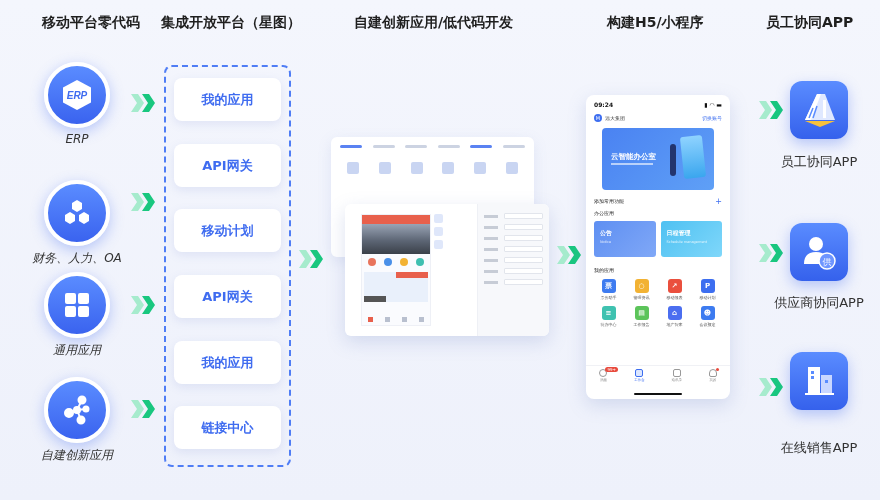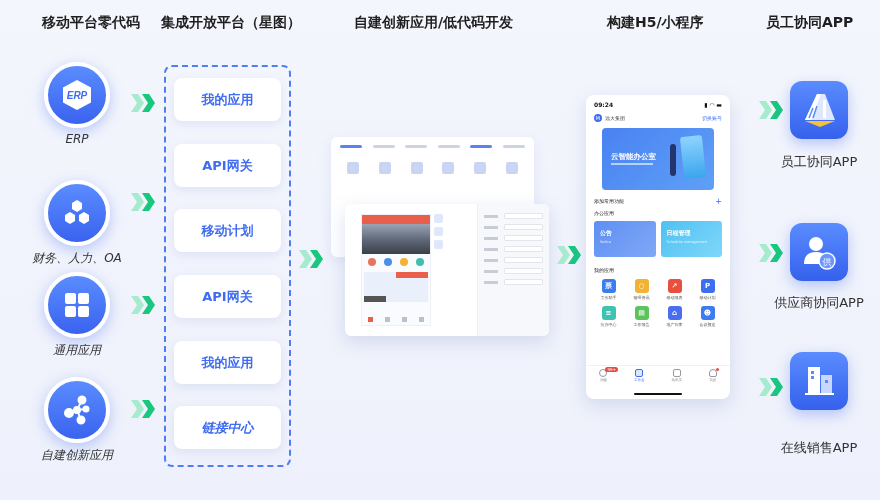--- a/index.html
+++ b/index.html
@@ -189,21 +189,21 @@
     <polygon points="0,0 7,0 13,9 7,18 0,18 6,9" fill="#a6ebcd"></polygon>
     <polygon points="11,0 18,0 24,9 18,18 11,18 17,9" fill="#19c77f"></polygon>
   </svg>
 
 <div class="platform"></div>
 <div class="svc" style="top:78px;">我的应用</div>
 <div class="svc" style="top:144px;">API网关</div>
 <div class="svc" style="top:209px;">移动计划</div>
 <div class="svc" style="top:275px;">API网关</div>
 <div class="svc" style="top:341px;">我的应用</div>
-<div class="svc" style="top:406px;font-style:italic;">链接中心</div>
+<div class="svc" style="top:406px;">链接中心</div>
 
 <svg class="chev" style="left:299px; top:250px;" viewBox="0 0 26 18">
     <polygon points="0,0 7,0 13,9 7,18 0,18 6,9" fill="#a6ebcd"></polygon>
     <polygon points="11,0 18,0 24,9 18,18 11,18 17,9" fill="#19c77f"></polygon>
   </svg>
 
 <div class="lc-back">
   <div class="lc-tabs">
     <span class="lc-tab active"></span>
       <span class="lc-tab"></span>

